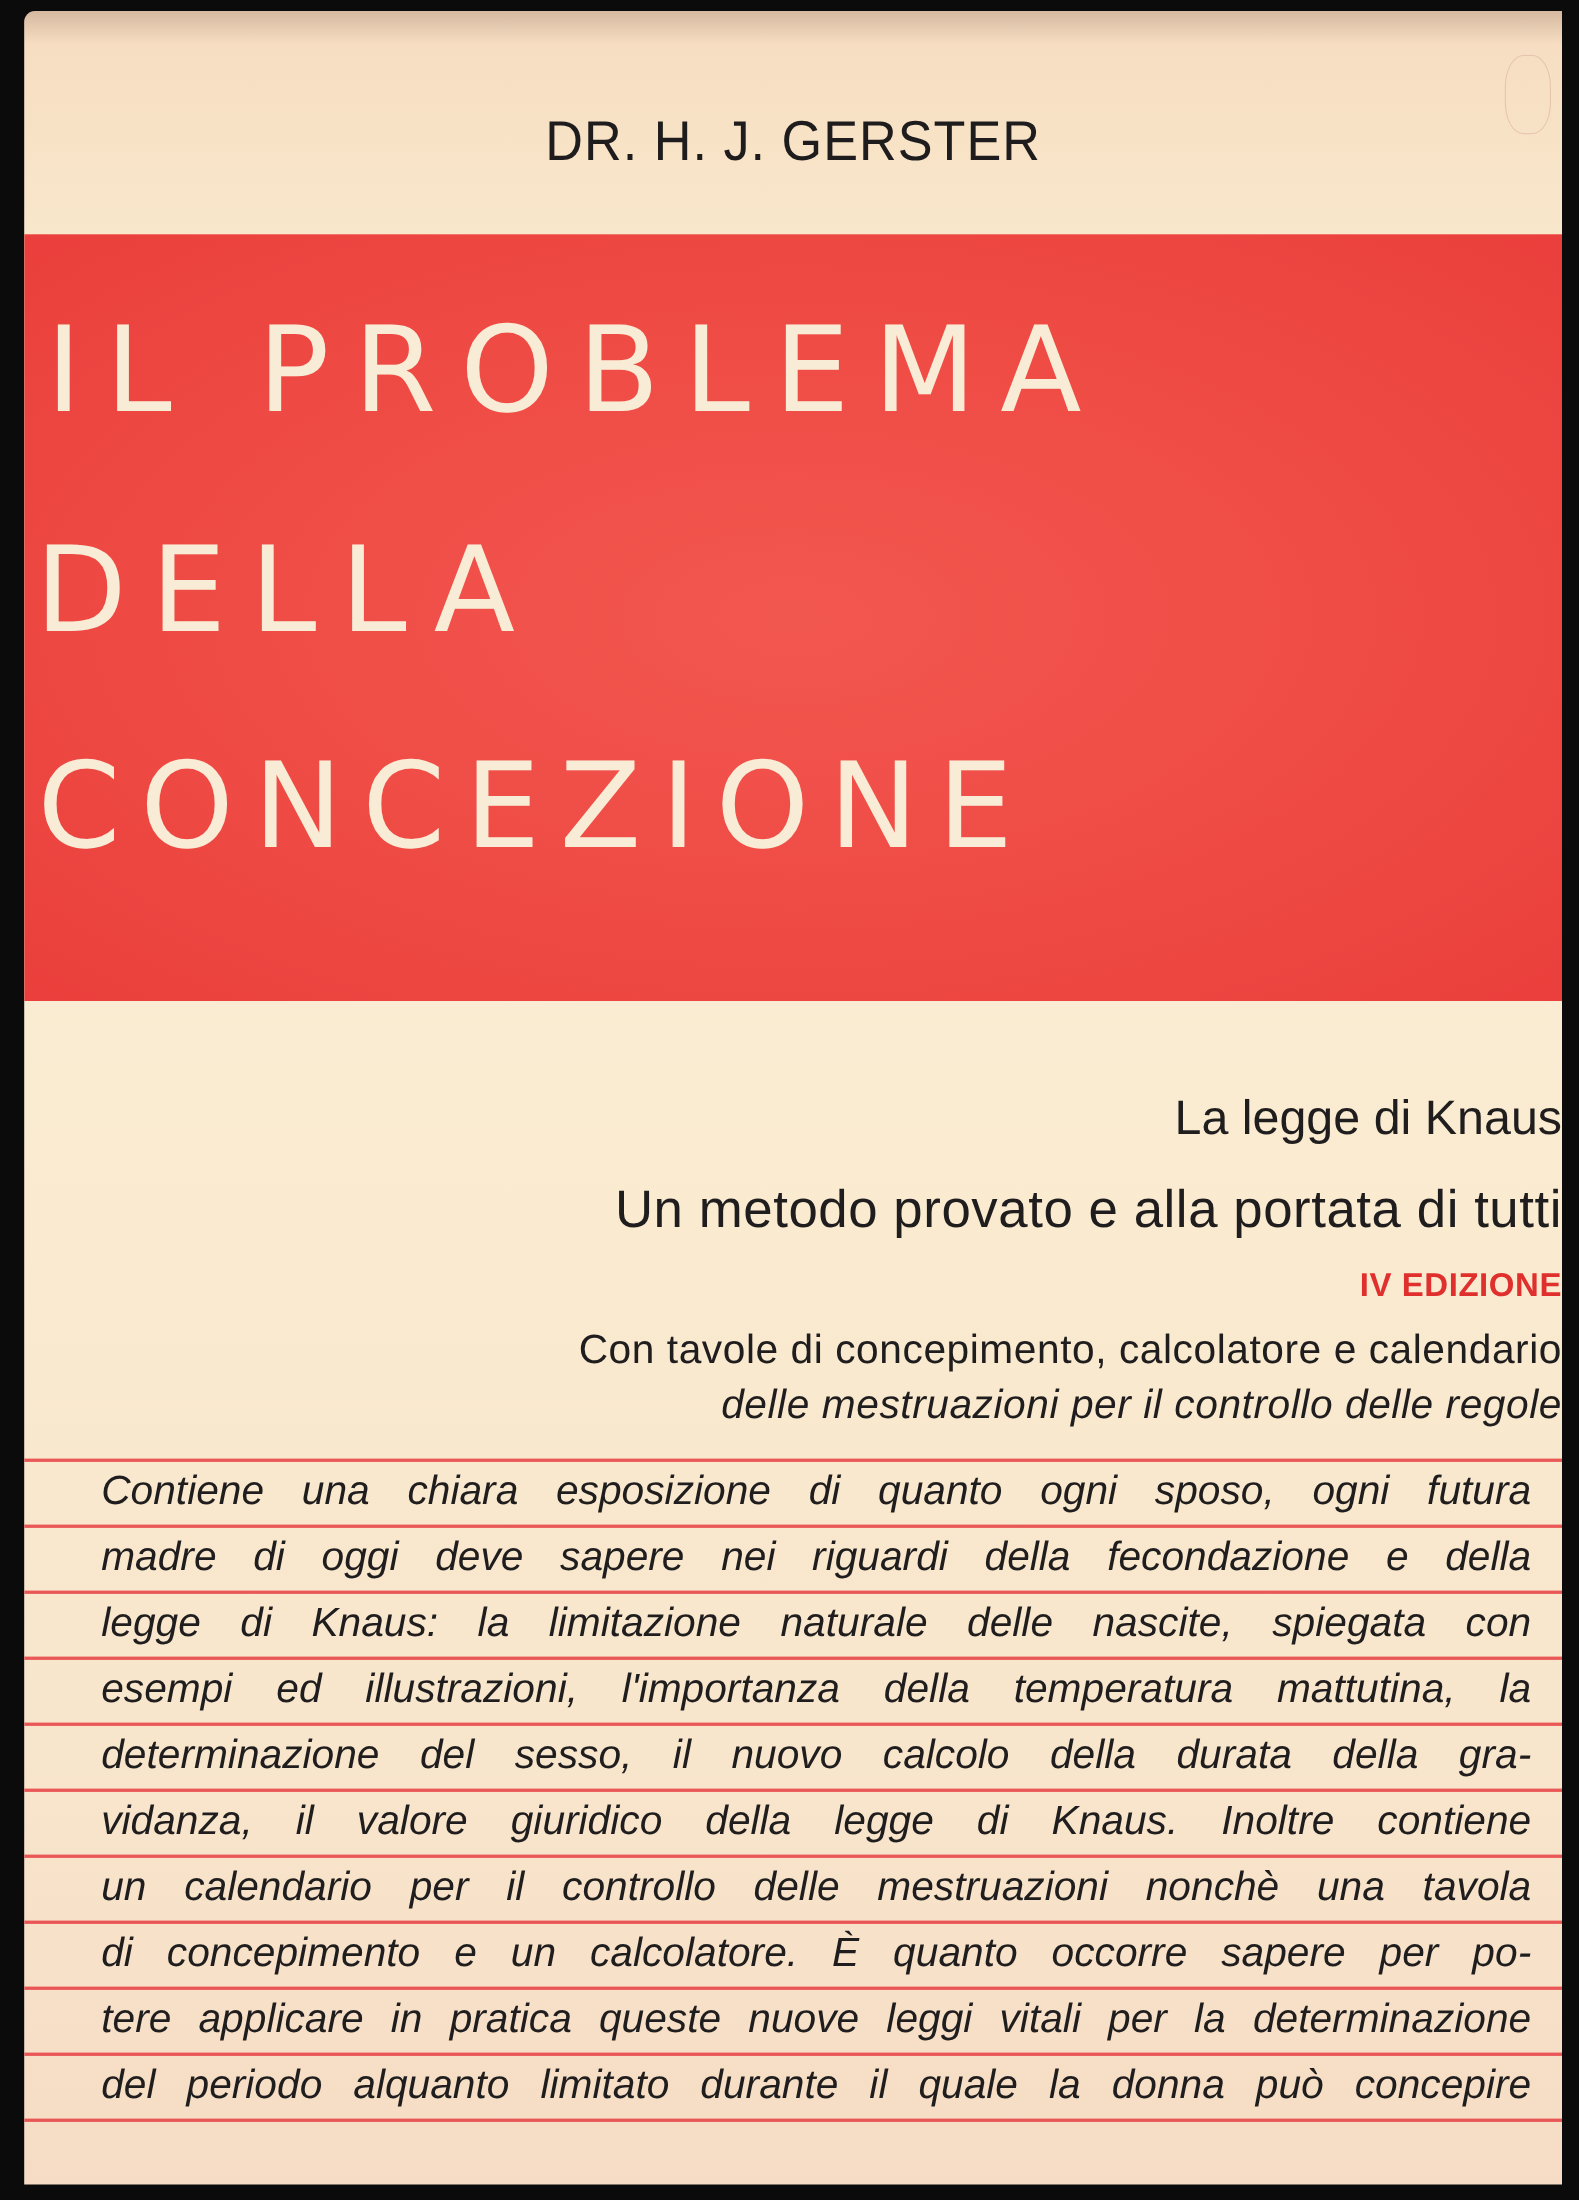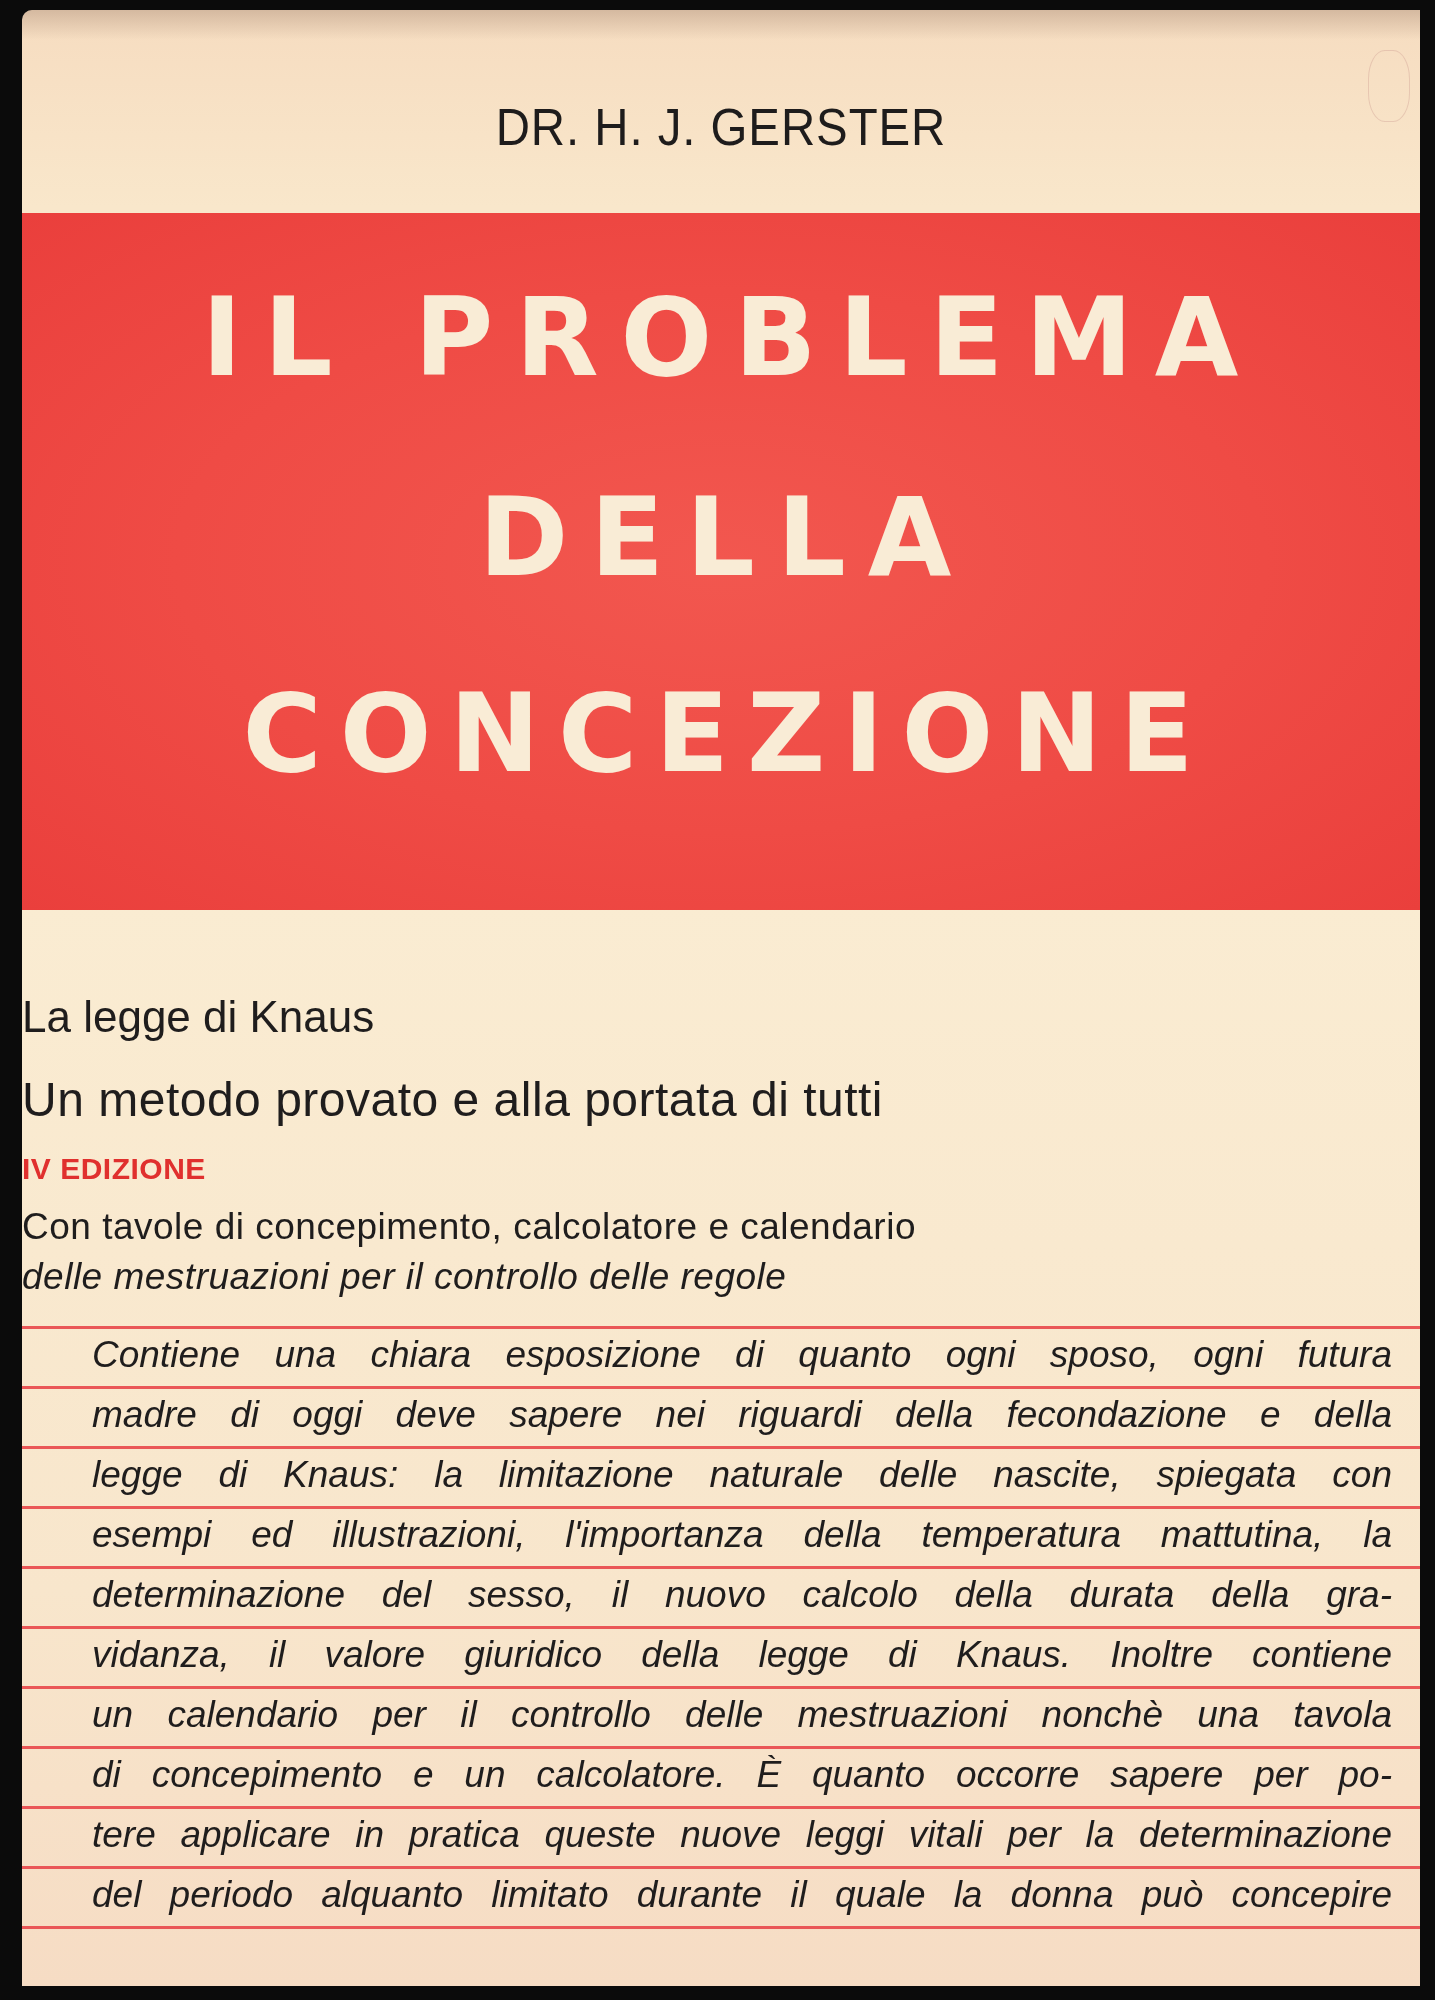--- a/index.html
+++ b/index.html
@@ -27,32 +27,32 @@
       font-size: 51px; letter-spacing: 1px;
       color: #1e1c1c;
       transform: scaleX(0.93);
     }
     .title-band {
       position: absolute; left: 0; right: 0; top: 203px; height: 697px;
       background: radial-gradient(ellipse at 50% 50%, #f2574f 0%, #ef4b45 55%, #ea3f3c 100%);
     }
     .title-line {
       position: absolute; left: 0; right: 0;
-      text-align: center;
+      text-align: left;
       color: #f9ecd6;
       font-family: "DejaVu Sans", sans-serif;
-      font-weight: bold;
+      font-weight: normal;
       font-size: 108px;
     }
     .t1 { top: 62px; letter-spacing: 22px; padding-left: 20px; }
     .t2 { top: 262px; letter-spacing: 22px; padding-left: 10px; }
     .t3 { top: 458px; letter-spacing: 18px; padding-left: 12px; }
     .sub {
       position: absolute; left: 0; right: 0;
-      text-align: left; color: #1f1d1d;
+      text-align: right; color: #1f1d1d;
     }
     .s1 { top: 982px; font-size: 44px; }
     .s2 { top: 1062px; font-size: 48px; letter-spacing: 0.5px; }
     .s3 { top: 1142px; font-size: 30px; font-weight: bold; color: #e0302e; letter-spacing: 0.5px; }
     .s4 { top: 1196px; font-size: 37px; letter-spacing: 0.5px; }
     .s5 { top: 1246px; font-size: 37px; letter-spacing: 0.5px; font-style: italic; }
     .ruled {
       position: absolute; left: 0; right: 0; top: 1316px;
     }
     .rule {

